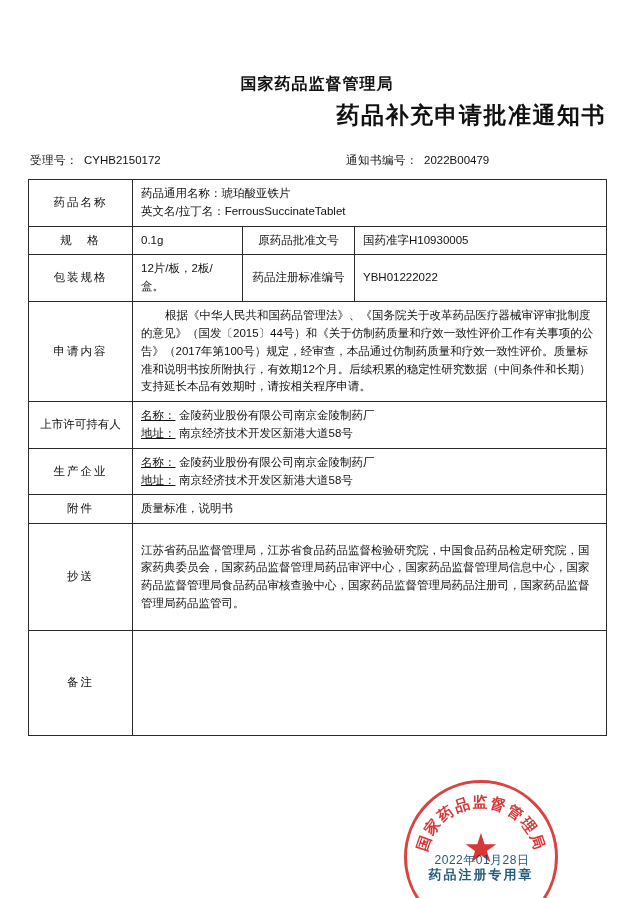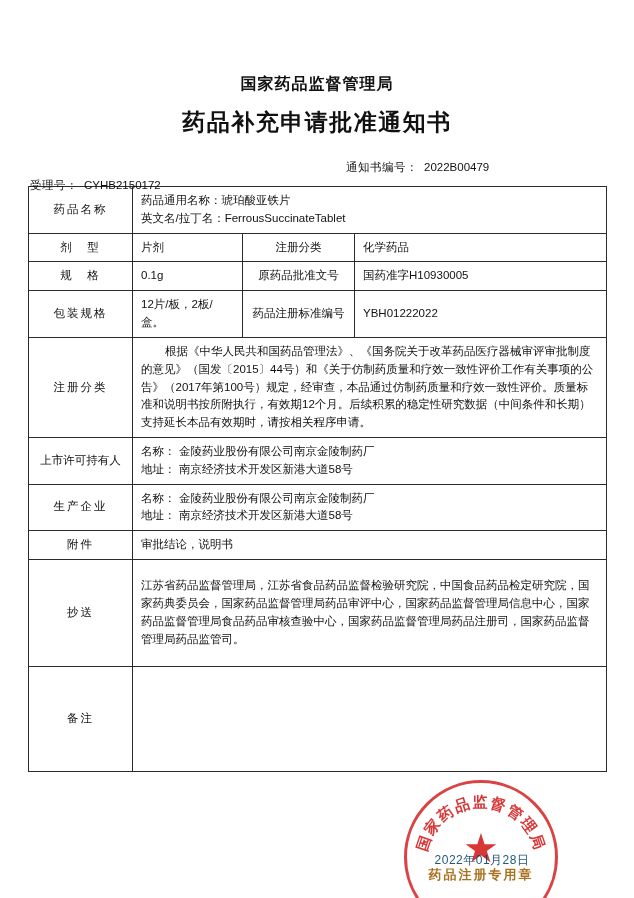--- a/index.html
+++ b/index.html
@@ -24,39 +24,38 @@
   }
   .org-title {
     text-align: center;
     font-size: 16px;
     font-weight: bold;
     letter-spacing: 1px;
     margin-top: 74px;
     font-family: "Liberation Serif", serif;
   }
   .doc-title {
-    text-align: center;
+    text-align: right;
     font-size: 23px;
     font-weight: bold;
     letter-spacing: 1.5px;
-    margin-top: 12px;
+    margin-top: 5px;
     font-family: "Liberation Serif", serif;
   }
   .meta-row {
     margin-top: 22px;
     position: relative;
     height: 18px;
     font-size: 11.5px;
   }
   .meta-left {
     position: absolute;
     left: 2px;
     top: 0;
     white-space: nowrap;
-    margin-top: 18px;
   }
   .meta-right {
     position: absolute;
     left: 318px;
     top: 0;
     white-space: nowrap;
   }
   .meta-label { letter-spacing: 0.5px; }
   .meta-value { margin-left: 6px; }
 
@@ -87,21 +86,21 @@
     text-align: left;
   }
   td.val-c {
     text-align: left;
     padding-left: 14px;
   }
   .two-line div { white-space: nowrap; }
   .indent { text-indent: 24px; }
   .just { text-align: justify; }
   .addr-line { display: flex; }
-  .addr-key { width: 38px; flex: none; }
+  .addr-key { width: 38px; flex: none; text-decoration: underline; }
   .addr-val { flex: 1; }
 
   
   .seal {
     position: absolute;
     left: 404px;
     top: 706px;
     width: 154px;
     height: 154px;
     pointer-events: none;
@@ -122,21 +121,21 @@
     font-size: 40px;
     line-height: 1;
     opacity: 0.9;
   }
   .seal-bottom {
     position: absolute;
     left: 0;
     right: 0;
     top: 86px;
     text-align: center;
-    color: #a16207;
+    color: #0c4a6e;
     font-size: 13px;
     font-weight: bold;
     letter-spacing: 2px;
     opacity: 0.9;
   }
   .seal-arc {
     position: absolute;
     inset: 0;
   }
   .seal-arc text {
@@ -189,39 +188,33 @@
         <td class="val two-line" colspan="3">
           <div>
             <span>药品通用名称：</span><span>琥珀酸亚铁片</span>
           </div>
           <div>
             <span>英文名/拉丁名：</span><span>FerrousSuccinateTablet</span>
           </div>
         </td>
       </tr>
       <tr>
-        <td class="lbl">剂　型</td>
-        <td class="val-c">片剂</td>
-        <td class="lbl-tight">注册分类</td>
-        <td class="val-c">化学药品</td>
-      </tr>
-      <tr>
         <td class="lbl">规　格</td>
         <td class="val-c">0.1g</td>
         <td class="lbl-tight">原药品批准文号</td>
         <td class="val-c">国药准字H10930005</td>
       </tr>
       <tr>
         <td class="lbl">包装规格</td>
         <td class="val-c">12片/板，2板/盒。</td>
         <td class="lbl-tight">药品注册标准编号</td>
         <td class="val-c">YBH01222022</td>
       </tr>
       <tr>
-        <td class="lbl" style="height:86px">注册分类</td>
+        <td class="lbl" style="height:86px">申请内容</td>
         <td class="val just indent" colspan="3">根据《中华人民共和国药品管理法》、《国务院关于改革药品医疗器械审评审批制度的意见》（国发〔2015〕44号）和《关于仿制药质量和疗效一致性评价工作有关事项的公告》（2017年第100号）规定，经审查，本品通过仿制药质量和疗效一致性评价。质量标准和说明书按所附执行，有效期12个月。后续积累的稳定性研究数据（中间条件和长期）支持延长本品有效期时，请按相关程序申请。</td>
       </tr>
       <tr>
         <td class="lbl-tight">上市许可持有人</td>
         <td class="val" colspan="3">
           <div class="addr-line">
             <span class="addr-key">名称：</span>
             <span class="addr-val">金陵药业股份有限公司南京金陵制药厂</span>
           </div>
           <div class="addr-line">
@@ -238,21 +231,21 @@
             <span class="addr-val">金陵药业股份有限公司南京金陵制药厂</span>
           </div>
           <div class="addr-line">
             <span class="addr-key">地址：</span>
             <span class="addr-val">南京经济技术开发区新港大道58号</span>
           </div>
         </td>
       </tr>
       <tr>
         <td class="lbl">附件</td>
-        <td class="val" colspan="3">审批结论，说明书</td>
+        <td class="val" colspan="3">质量标准，说明书</td>
       </tr>
       <tr>
         <td class="lbl" style="height:96px">抄送</td>
         <td class="val just" colspan="3">江苏省药品监督管理局，江苏省食品药品监督检验研究院，中国食品药品检定研究院，国家药典委员会，国家药品监督管理局药品审评中心，国家药品监督管理局信息中心，国家药品监督管理局食品药品审核查验中心，国家药品监督管理局药品注册司，国家药品监督管理局药品监管司。</td>
       </tr>
       <tr>
         <td class="lbl" style="height:94px">备注</td>
         <td class="val" colspan="3"></td>
       </tr>
     </tbody>

